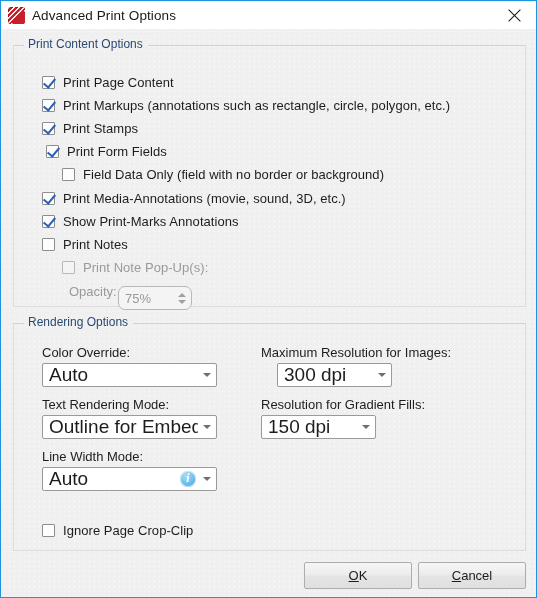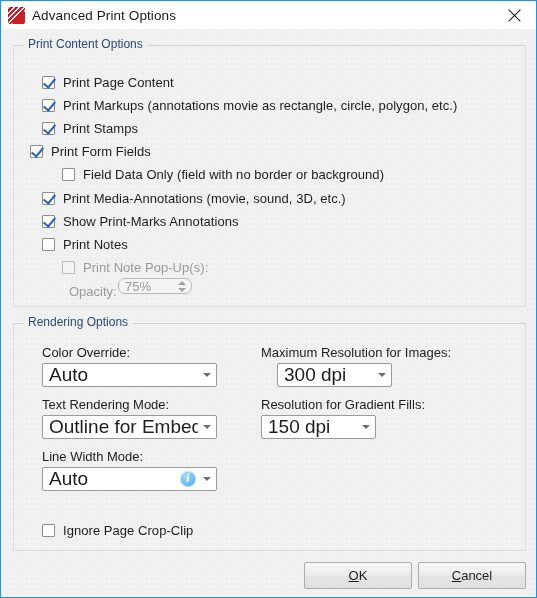--- a/index.html
+++ b/index.html
@@ -233,27 +233,28 @@
     font-style: italic;
     font-size: 12px;
     line-height: 17px;
     color: #ffffff;
   }
 
   
   .spinner {
     position: absolute;
     box-sizing: border-box;
-    height: 16px;
+    height: 24px;
     background: #f4f4f4;
     border: 1px solid #b8b8b8;
     border-radius: 7px;
     display: flex;
     align-items: center;
     cursor: default;
+    margin-top: 8px;
   }
   .spinner-value {
     font-size: 13px;
     color: #9a9a9a;
     padding-left: 6px;
     flex: 1 1 auto;
     white-space: nowrap;
   }
   .spin-arrows {
     flex: 0 0 auto;
@@ -312,29 +313,29 @@
       <div class="group-title">Print Content Options</div>
     </div>
 
     <div class="check-row" style="left:40px; top:46px;">
       <div class="cb checked"></div>
       <div class="check-label">Print Page Content</div>
     </div>
 
     <div class="check-row" style="left:40px; top:69px;">
       <div class="cb checked"></div>
-      <div class="check-label">Print Markups (annotations movie as rectangle, circle, polygon, etc.)</div>
+      <div class="check-label">Print Markups (annotations such as rectangle, circle, polygon, etc.)</div>
     </div>
 
     <div class="check-row" style="left:40px; top:92px;">
       <div class="cb checked"></div>
       <div class="check-label">Print Stamps</div>
     </div>
 
-    <div class="check-row" style="left:28px; top:115px;">
+    <div class="check-row" style="left:44px; top:115px;">
       <div class="cb checked"></div>
       <div class="check-label">Print Form Fields</div>
     </div>
 
     <div class="check-row" style="left:60px; top:138px;">
       <div class="cb"></div>
       <div class="check-label">Field Data Only (field with no border or background)</div>
     </div>
 
     <div class="check-row" style="left:40px; top:162px;">

